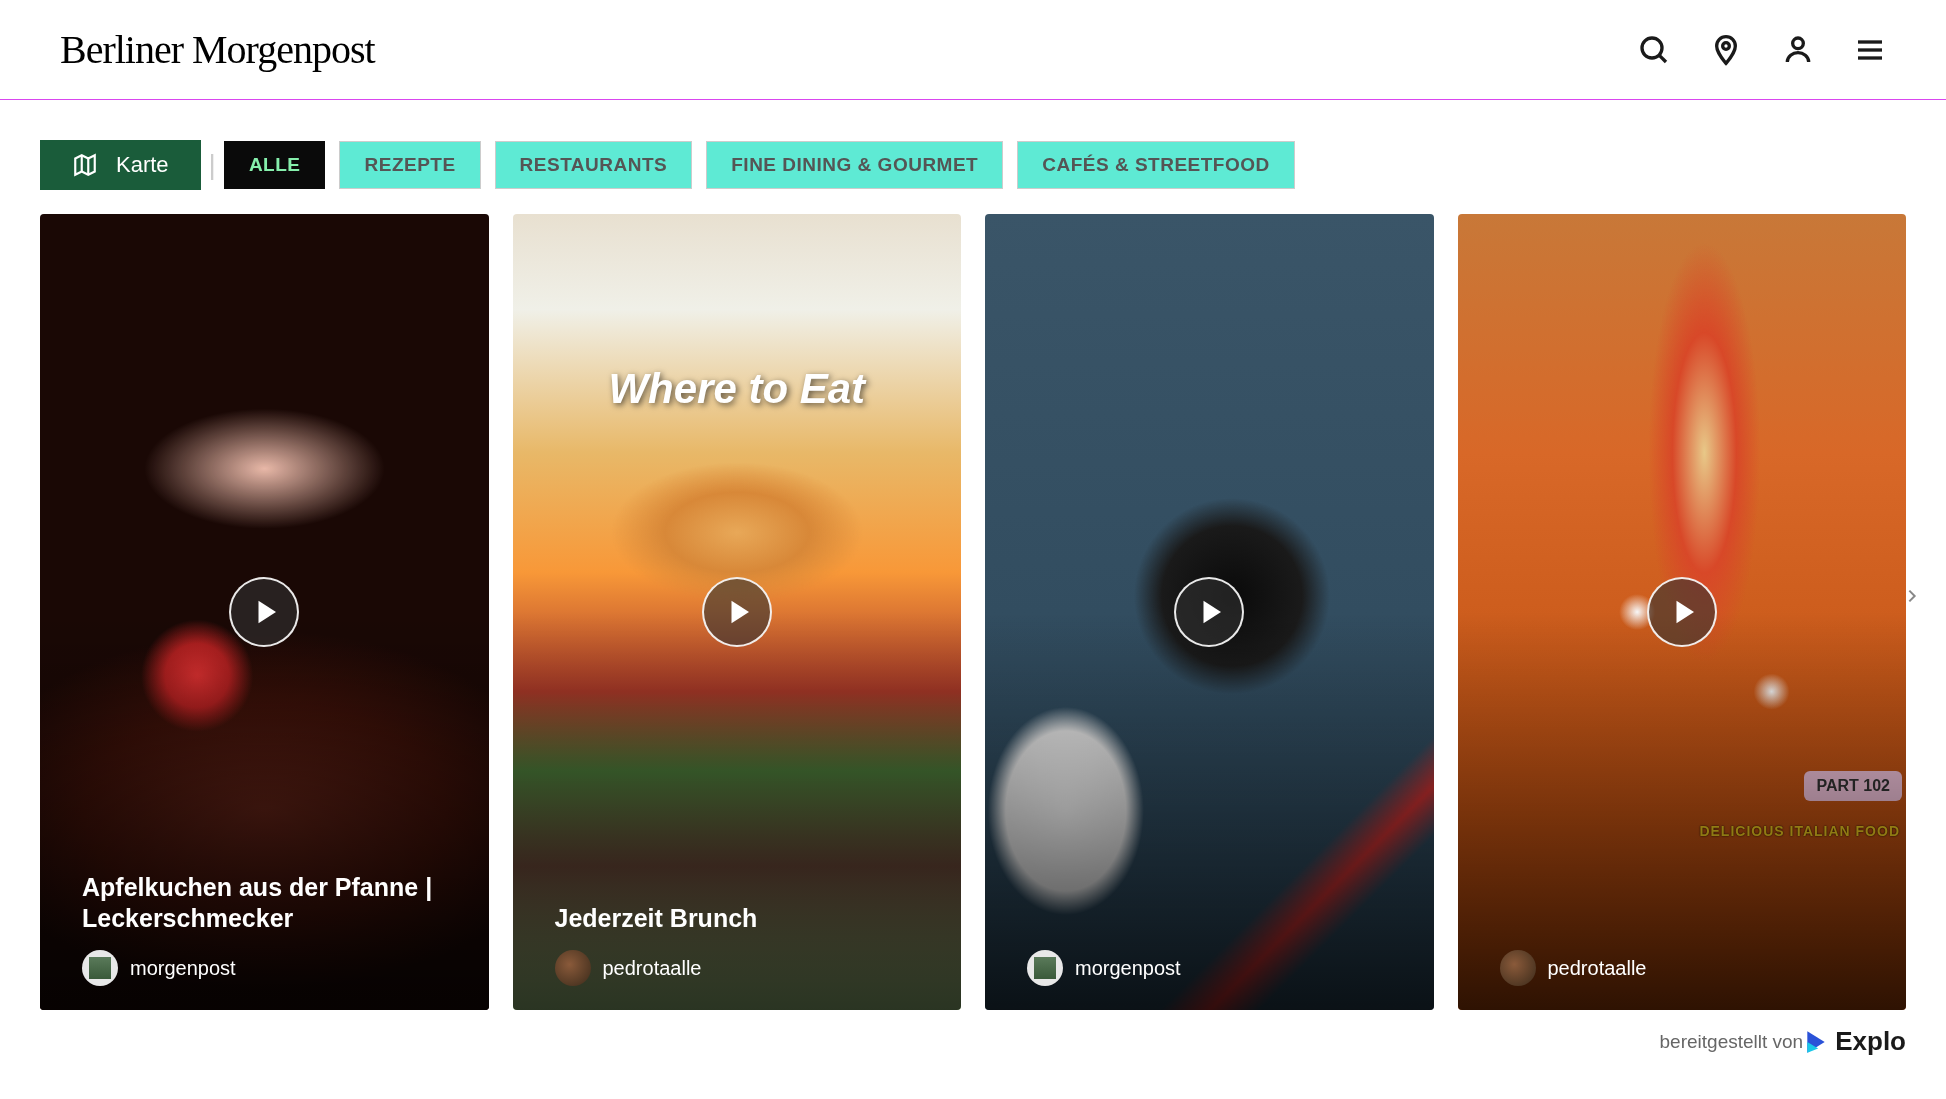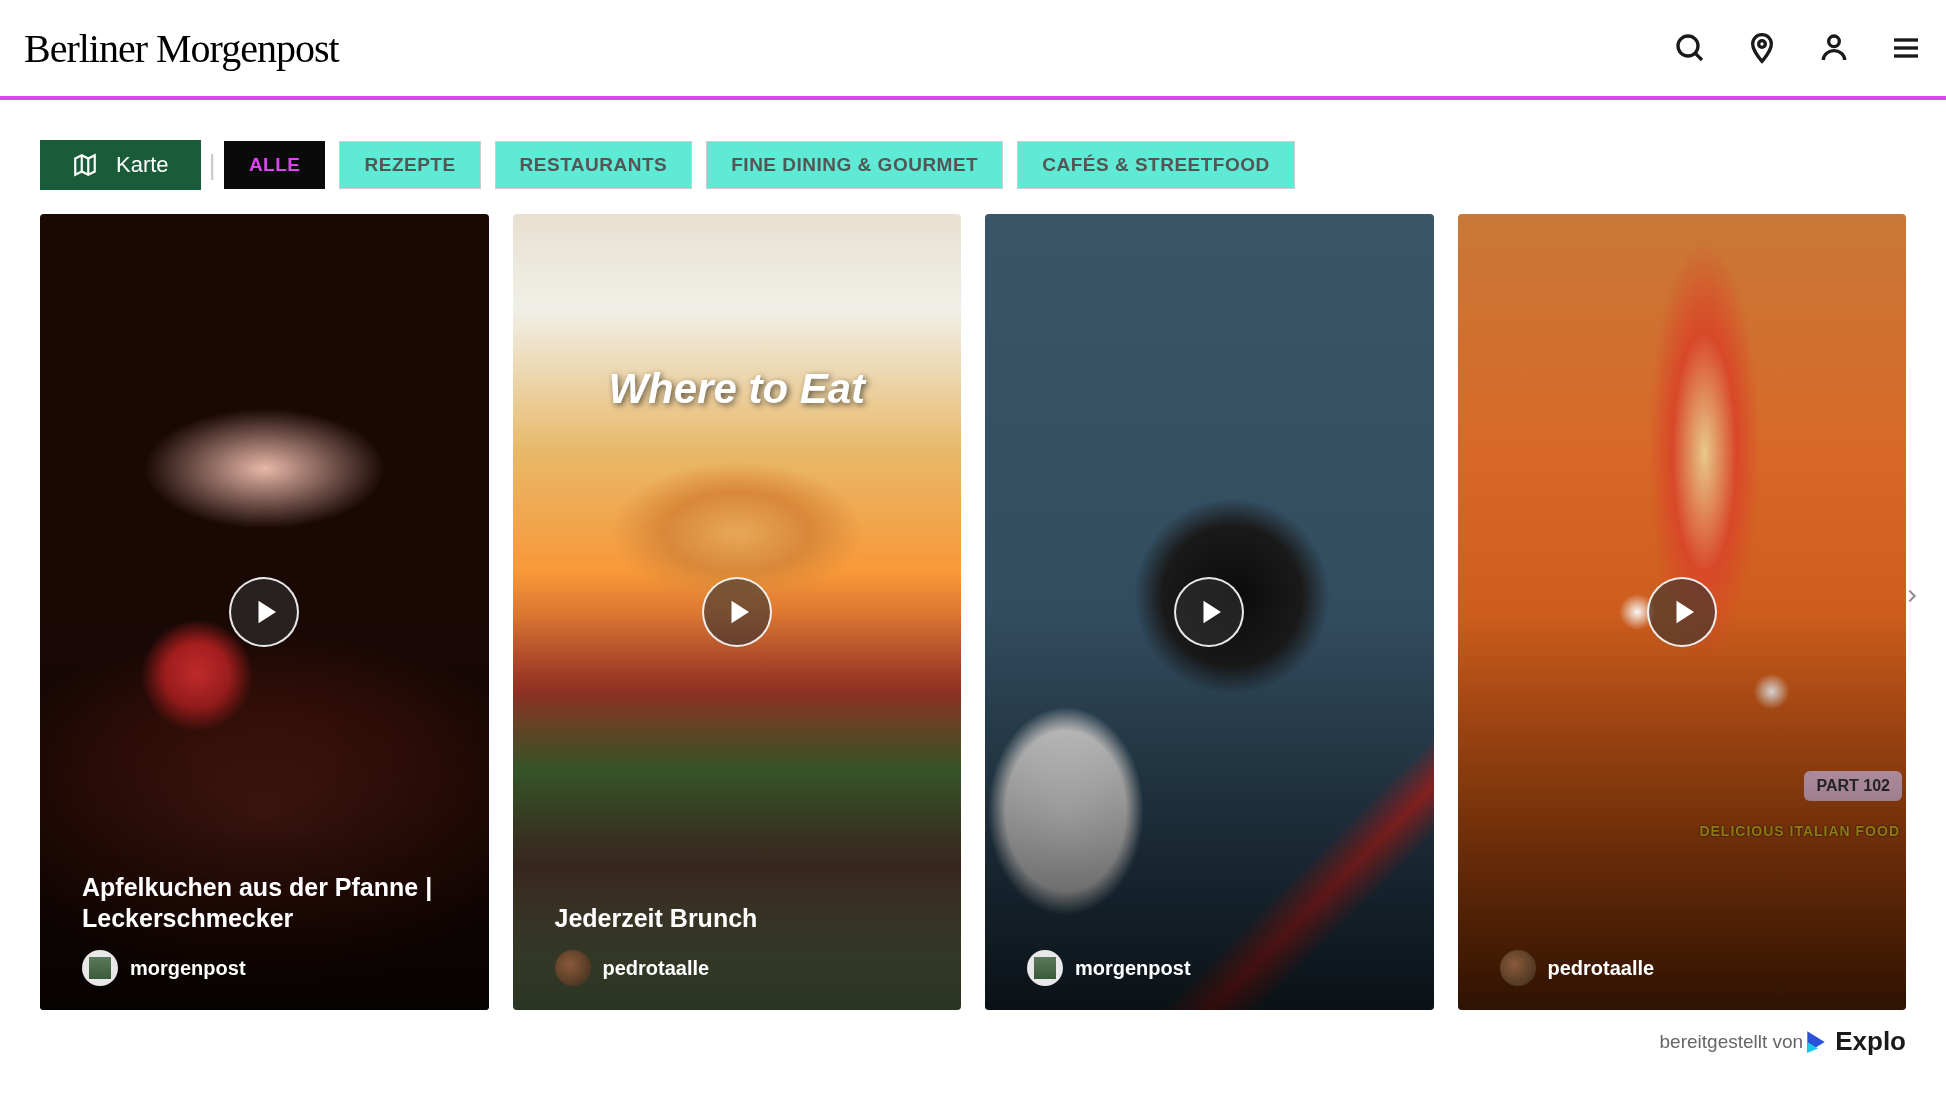--- a/index.html
+++ b/index.html
@@ -2,22 +2,22 @@
 <html><head>
   <meta charset="utf-8">
   <style>
     * { margin: 0; padding: 0; box-sizing: border-box; }
     body { font-family: Arial, Helvetica, sans-serif; background: #fff; color: #000; }
     
     .header {
       display: flex;
       align-items: center;
       justify-content: space-between;
-      padding: 16px 24px;
-      border-bottom: 4px solid #d946ef;
+      padding: 16px 60px;
+      border-bottom: 1px solid #d946ef;
       height: 100px;
     }
     .logo {
       font-family: 'Times New Roman', Georgia, serif;
       font-size: 40px;
       font-weight: 400;
       letter-spacing: -1px;
     }
     .header-actions {
       display: flex;
@@ -63,21 +63,21 @@
       font-size: 19px;
       font-weight: 800;
       border: 1px solid #ccc;
       background: #5eead4;
       color: #555;
       cursor: pointer;
       letter-spacing: 0.5px;
     }
     .filter-tab.active {
       background: #0a0a0a;
-      color: #d946ef;
+      color: #86efac;
       border-color: #0a0a0a;
     }
     
     .video-grid {
       display: flex;
       gap: 24px;
       position: relative;
     }
     .video-card {
       flex: 1;
@@ -147,21 +147,21 @@
       width: 22px; height: 22px;
       background: linear-gradient(180deg, #5a7a5a 0%, #3a5a3a 100%);
       mask: radial-gradient(circle at 50% 30%, #000 15%, transparent 16%), linear-gradient(#000, #000);
       display: block;
     }
     .author-avatar.pedrotaalle {
       background: radial-gradient(circle at 40% 40%, #8a5a3a 0%, #3a2a1a 100%);
     }
     .author-name {
       font-size: 20px;
-      font-weight: 700;
+      font-weight: 400;
     }
     
     .overlay-text {
       position: absolute;
       top: 22%;
       left: 50%;
       transform: translate(-50%, -50%);
       color: #fff;
       font-size: 42px;
       font-weight: 800;

